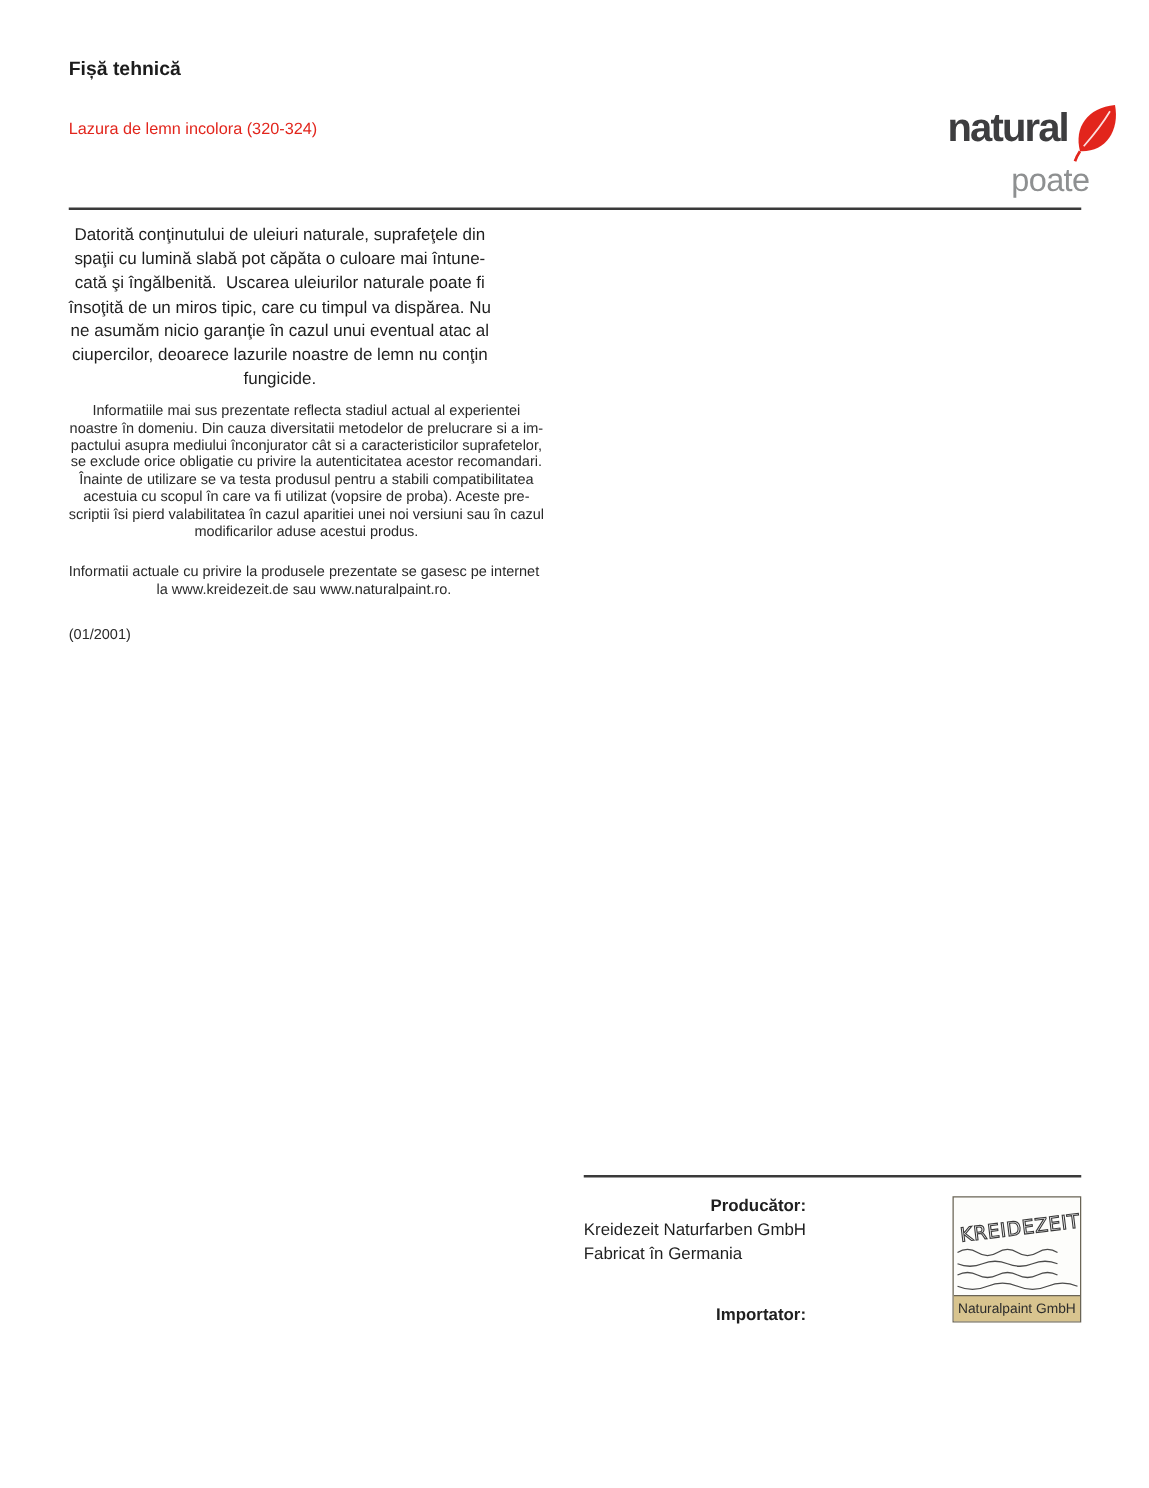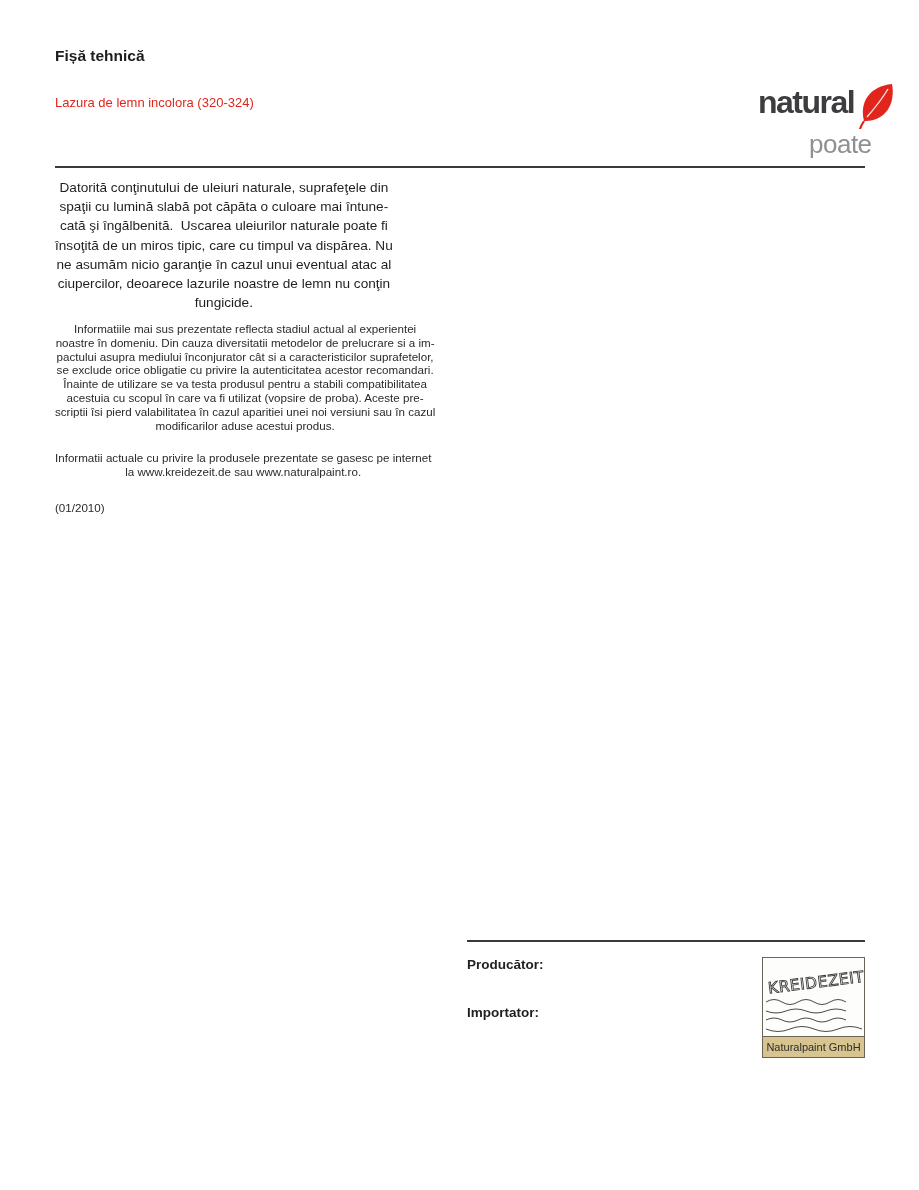--- a/index.html
+++ b/index.html
@@ -59,21 +59,21 @@
   .disclaimer { left: 55px; top: 322px; }
   .internet   { left: 55px; top: 451px; }
   .version    { left: 55px; top: 501px; }
 
   .footer-block {
     position: absolute;
     left: 467px; top: 955px;
     font-size: 13.5px; line-height: 19.2px;
     color: #1f1f1f;
   }
-  .footer-label { font-weight: bold; }
+  .footer-label { font-weight: bold; text-align: right; }
   .footer-label.importer { margin-top: 29px; }
   .footer-lines { white-space: pre; }
 
   .kz-logo {
     position: absolute;
     left: 762px; top: 957px;
     width: 103px; height: 101px;
     border: 1px solid #6a6456;
     background: #fdfdfb;
   }
@@ -125,26 +125,28 @@
 
   <div class="para small-para disclaimer">Informatiile mai sus prezentate reflecta stadiul actual al experientei
 noastre în domeniu. Din cauza diversitatii metodelor de prelucrare si a im-
 pactului asupra mediului înconjurator cât si a caracteristicilor suprafetelor,
 se exclude orice obligatie cu privire la autenticitatea acestor recomandari.
 Înainte de utilizare se va testa produsul pentru a stabili compatibilitatea
 acestuia cu scopul în care va fi utilizat (vopsire de proba). Aceste pre-
 scriptii îsi pierd valabilitatea în cazul aparitiei unei noi versiuni sau în cazul
 modificarilor aduse acestui produs.</div>
 
-  <div class="para small-para version">(01/2010)</div>
+  <div class="para small-para version">(01/2001)</div>
 
   <div class="rule rule-footer"></div>
 
   <div class="footer-block">
     <div class="footer-label">Producător:</div>
+    <div class="footer-lines">Kreidezeit Naturfarben GmbH
+Fabricat în Germania</div>
     <div class="footer-label importer">Importator:</div>
   </div>
 
   <div class="kz-logo">
     <svg width="101" height="78" viewBox="0 0 101 78" aria-hidden="true">
       <text x="5" y="30" transform="rotate(-7 50 26)" font-family="DejaVu Sans, sans-serif" font-size="15.5" fill="#ffffff" stroke="#3a3a3a" stroke-width="0.9" letter-spacing="0.5">KREIDEZEIT</text>
       <path d="M3 44 q8 -5 16 0 t16 0 t16 0 t16 0 t16 0" fill="none" stroke="#4a4a4a" stroke-width="1"></path>
       <path d="M3 53 q10 4 20 0 t20 0 t20 0 t20 0" fill="none" stroke="#4a4a4a" stroke-width="1"></path>
       <path d="M3 62 q8 -4 16 0 t16 0 t16 0 t16 0 t16 0" fill="none" stroke="#4a4a4a" stroke-width="1"></path>
       <path d="M3 71 q12 5 24 0 t24 0 t24 0 t24 0" fill="none" stroke="#4a4a4a" stroke-width="1"></path>

